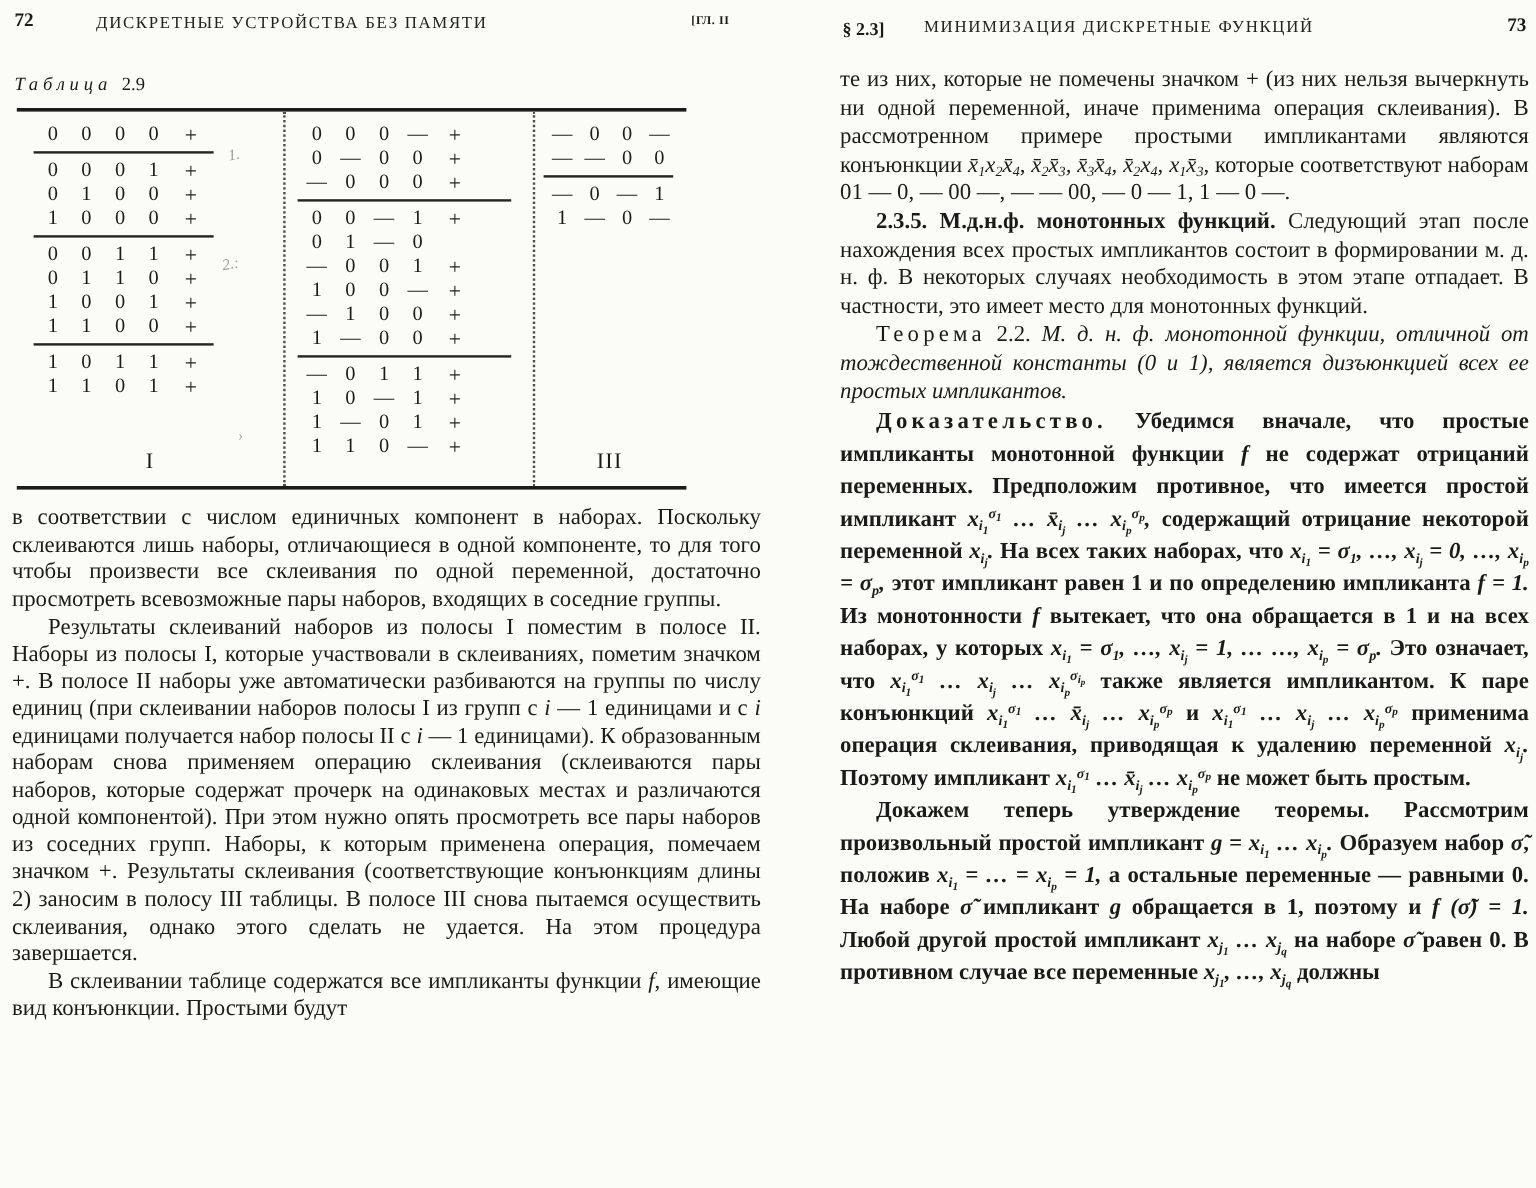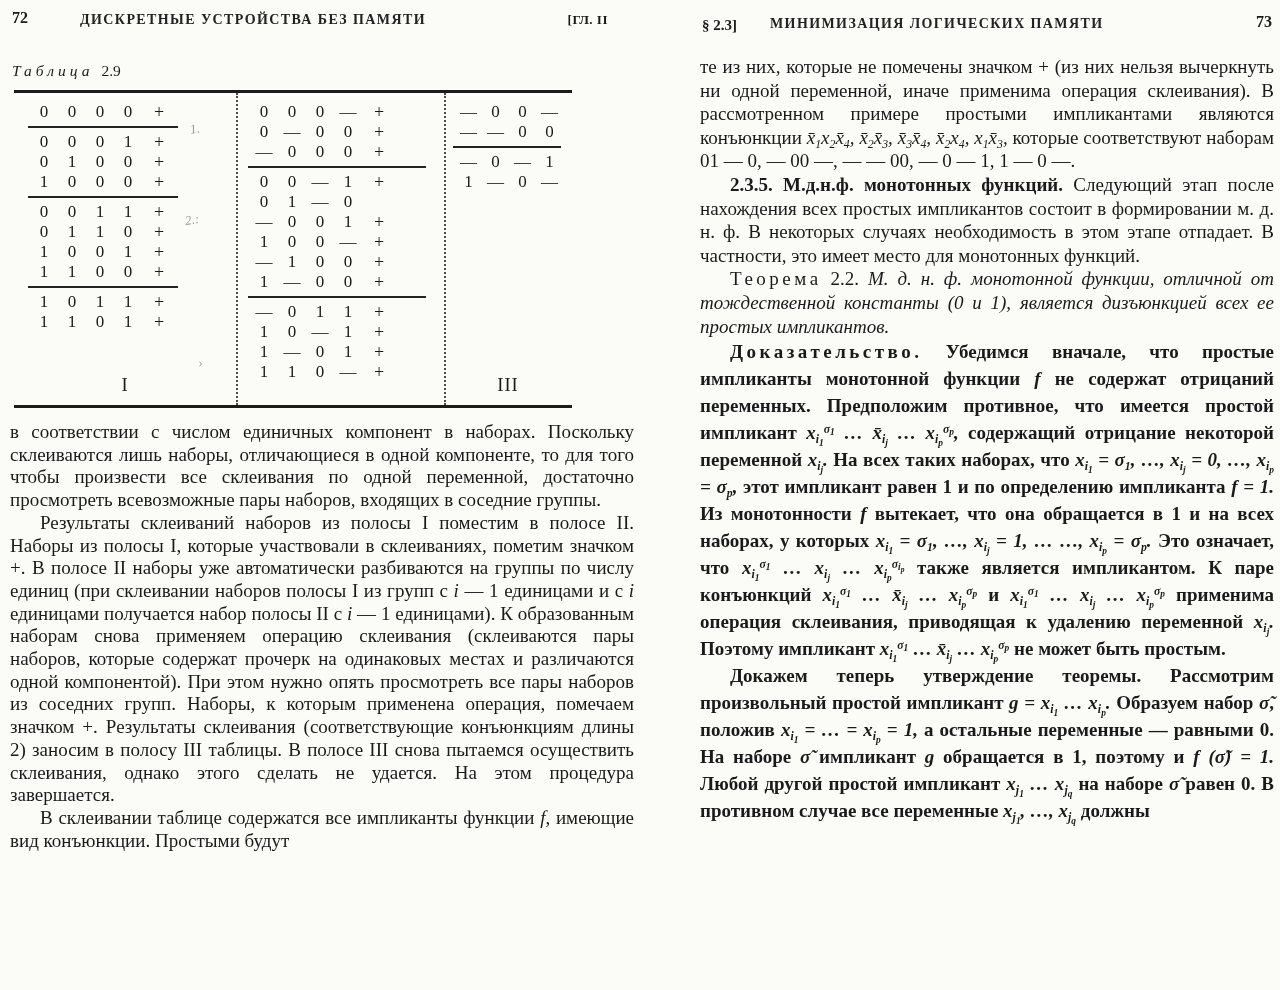--- a/index.html
+++ b/index.html
@@ -5,24 +5,24 @@
 <style>
   html,body{margin:0;padding:0;background:#efefec;}
   .scan{position:relative;width:1280px;height:990px;background:#fbfbf8;overflow:hidden;
         font-family:"Liberation Serif",serif;color:#1a1a1a;}
   .page{position:absolute;}
   .page.left{left:10px;top:12px;width:624px;}
   .page.right{left:700px;top:16px;width:574px;}
 
   
   .pagehead{position:relative;height:24px;font-size:14px;letter-spacing:1.4px;white-space:nowrap;}
-  .ph-center{text-align:center;padding:0 70px;font-weight:bold;color:#222;}
+  .ph-center{text-align:center;padding:0 70px;font-weight:normal;color:#222;}
   .ph-side{position:absolute;top:-3px;font-size:16px;font-weight:bold;letter-spacing:0;}
   .ph-left{left:2px;}
-  .page.left .ph-right{right:26px;top:0;font-size:13px;font-weight:bold;letter-spacing:.5px;}
+  .page.left .ph-right{right:26px;top:0;font-size:10px;font-weight:bold;letter-spacing:.5px;}
   .page.right .ph-left{top:1px;font-size:15px;}
   .page.right .ph-right{right:2px;}
 
   
   .tcaption{margin:26px 0 10px 2px;font-size:15.5px;}
   .tcap-word{letter-spacing:4px;font-style:italic;}
   .tcap-num{margin-left:8px;letter-spacing:0;}
 
   
   .qtable{position:relative;margin-left:4px;width:558px;height:318px;box-sizing:border-box;
@@ -305,21 +305,21 @@
     <div class="pbody" id="left-body">
         <p class="para"><span class="seg-t">в соответствии с числом единичных компонент в наборах. Поскольку склеиваются лишь наборы, отличающиеся в одной компоненте, то для того чтобы произвести все склеивания по одной переменной, достаточно просмотреть всевозможные пары наборов, входящих в соседние группы.</span></p>
         <p class="para indent"><span class="seg-t">Результаты склеиваний наборов из полосы I поместим в полосе II. Наборы из полосы I, которые участвовали в склеиваниях, пометим значком +. В полосе II наборы уже автоматически разбиваются на группы по числу единиц (при склеивании наборов полосы I из групп с </span><span class="seg-m">i</span><span class="seg-t"> — 1 единицами и с </span><span class="seg-m">i</span><span class="seg-t"> единицами получается набор полосы II с </span><span class="seg-m">i</span><span class="seg-t"> — 1 единицами). К образованным наборам снова применяем операцию склеивания (склеиваются пары наборов, которые содержат прочерк на одинаковых местах и различаются одной компонентой). При этом нужно опять просмотреть все пары наборов из соседних групп. Наборы, к которым применена операция, помечаем значком +. Результаты склеивания (соответствующие конъюнкциям длины 2) заносим в полосу III таблицы. В полосе III снова пытаемся осуществить склеивания, однако этого сделать не удается. На этом процедура завершается.</span></p>
         <p class="para indent"><span class="seg-t">В склеивании таблице содержатся все импликанты функции </span><span class="seg-m">f</span><span class="seg-t">, имеющие вид конъюнкции. Простыми будут</span></p>
       </div>
   </div>
 
   <div class="page right">
     <div class="pagehead">
       <span class="ph-side ph-left">§ 2.3]</span>
-      <span class="ph-center">МИНИМИЗАЦИЯ ЛОГИЧЕСКИХ ПАМЯТИ</span>
+      <span class="ph-center">МИНИМИЗАЦИЯ ДИСКРЕТНЫЕ ФУНКЦИЙ</span>
       <span class="ph-side ph-right">73</span>
     </div>
 
     <div class="pbody" id="right-body">
         <p class="para"><span class="seg-t">те из них, которые не помечены значком + (из них нельзя вычеркнуть ни одной переменной, иначе применима операция склеивания). В рассмотренном примере простыми импликантами являются конъюнкции </span><span class="seg-m">x̄<sub>1</sub>x<sub>2</sub>x̄<sub>4</sub>, x̄<sub>2</sub>x̄<sub>3</sub>, x̄<sub>3</sub>x̄<sub>4</sub>, x̄<sub>2</sub>x<sub>4</sub>, x<sub>1</sub>x̄<sub>3</sub>,</span><span class="seg-t"> которые соответствуют наборам 01 — 0, — 00 —, — — 00, — 0 — 1, 1 — 0 —.</span></p>
         <p class="para indent"><span class="seg-b">2.3.5. М.д.н.ф. монотонных функций.</span><span class="seg-t"> Следующий этап после нахождения всех простых импликантов состоит в формировании м. д. н. ф. В некоторых случаях необходимость в этом этапе отпадает. В частности, это имеет место для монотонных функций.</span></p>
         <p class="para indent"><span class="seg-g">Теорема</span><span class="seg-t"> 2.2. </span><span class="seg-i">М. д. н. ф. монотонной функции, отличной от тождественной константы (0 и 1), является дизъюнкцией всех ее простых импликантов.</span></p>
         <p class="para indent"><span class="seg-g">Доказательство.</span><span class="seg-t"> Убедимся вначале, что простые импликанты монотонной функции </span><span class="seg-m">f</span><span class="seg-t"> не содержат отрицаний переменных. Предположим противное, что имеется простой импликант </span><span class="seg-m">x<sub>i<sub>1</sub></sub><sup>σ<sub>1</sub></sup> … x̄<sub>i<sub>j</sub></sub> … x<sub>i<sub>p</sub></sub><sup>σ<sub>p</sub></sup>,</span><span class="seg-t"> содержащий отрицание некоторой переменной </span><span class="seg-m">x<sub>i<sub>j</sub></sub>.</span><span class="seg-t"> На всех таких наборах, что </span><span class="seg-m">x<sub>i<sub>1</sub></sub> = σ<sub>1</sub>, …, x<sub>i<sub>j</sub></sub> = 0, …, x<sub>i<sub>p</sub></sub> = σ<sub>p</sub>,</span><span class="seg-t"> этот импликант равен 1 и по определению импликанта </span><span class="seg-m">f = 1.</span><span class="seg-t"> Из монотонности </span><span class="seg-m">f</span><span class="seg-t"> вытекает, что она обращается в 1 и на всех наборах, у которых </span><span class="seg-m">x<sub>i<sub>1</sub></sub> = σ<sub>1</sub>, …, x<sub>i<sub>j</sub></sub> = 1, … …, x<sub>i<sub>p</sub></sub> = σ<sub>p</sub>.</span><span class="seg-t"> Это означает, что </span><span class="seg-m">x<sub>i<sub>1</sub></sub><sup>σ<sub>1</sub></sup> … x<sub>i<sub>j</sub></sub> … x<sub>i<sub>p</sub></sub><sup>σ<sub>i<sub>p</sub></sub></sup></span><span class="seg-t"> также является импликантом. К паре конъюнкций </span><span class="seg-m">x<sub>i<sub>1</sub></sub><sup>σ<sub>1</sub></sup> … x̄<sub>i<sub>j</sub></sub> … x<sub>i<sub>p</sub></sub><sup>σ<sub>p</sub></sup></span><span class="seg-t"> и </span><span class="seg-m">x<sub>i<sub>1</sub></sub><sup>σ<sub>1</sub></sup> … x<sub>i<sub>j</sub></sub> … x<sub>i<sub>p</sub></sub><sup>σ<sub>p</sub></sup></span><span class="seg-t"> применима операция склеивания, приводящая к удалению переменной </span><span class="seg-m">x<sub>i<sub>j</sub></sub>.</span><span class="seg-t"> Поэтому импликант </span><span class="seg-m">x<sub>i<sub>1</sub></sub><sup>σ<sub>1</sub></sup> … x̄<sub>i<sub>j</sub></sub> … x<sub>i<sub>p</sub></sub><sup>σ<sub>p</sub></sup></span><span class="seg-t"> не может быть простым.</span></p>
         <p class="para indent"><span class="seg-t">Докажем теперь утверждение теоремы. Рассмотрим произвольный простой импликант </span><span class="seg-m">g = x<sub>i<sub>1</sub></sub> … x<sub>i<sub>p</sub></sub>.</span><span class="seg-t"> Образуем набор </span><span class="seg-m">σ̃</span><span class="seg-t">, положив </span><span class="seg-m">x<sub>i<sub>1</sub></sub> = … = x<sub>i<sub>p</sub></sub> = 1,</span><span class="seg-t"> а остальные переменные — равными 0. На наборе </span><span class="seg-m">σ̃</span><span class="seg-t"> импликант </span><span class="seg-m">g</span><span class="seg-t"> обращается в 1, поэтому и </span><span class="seg-m">f (σ̃) = 1.</span><span class="seg-t"> Любой другой простой импликант </span><span class="seg-m">x<sub>j<sub>1</sub></sub> … x<sub>j<sub>q</sub></sub></span><span class="seg-t"> на наборе </span><span class="seg-m">σ̃</span><span class="seg-t"> равен 0. В противном случае все переменные </span><span class="seg-m">x<sub>j<sub>1</sub></sub>, …, x<sub>j<sub>q</sub></sub></span><span class="seg-t"> должны</span></p>
       </div>

